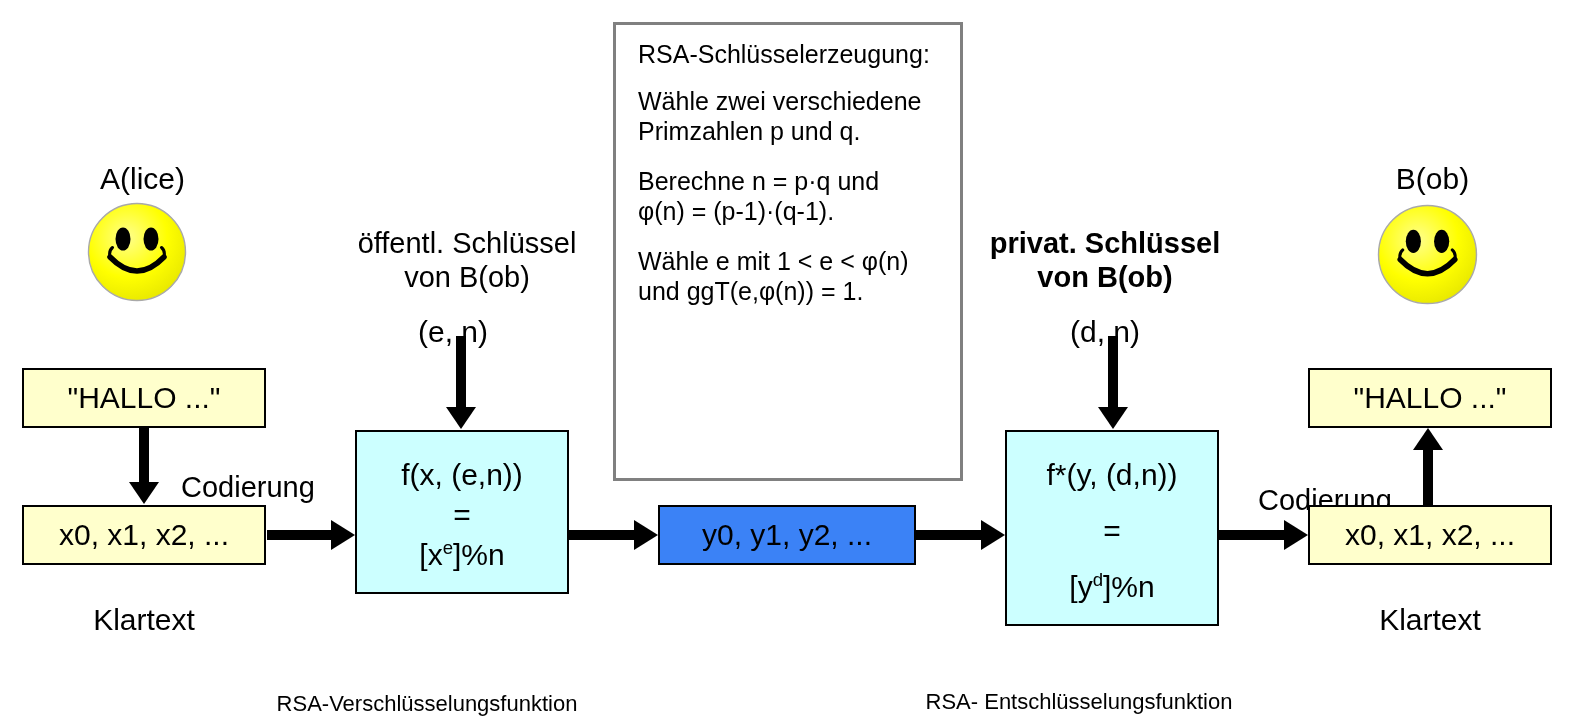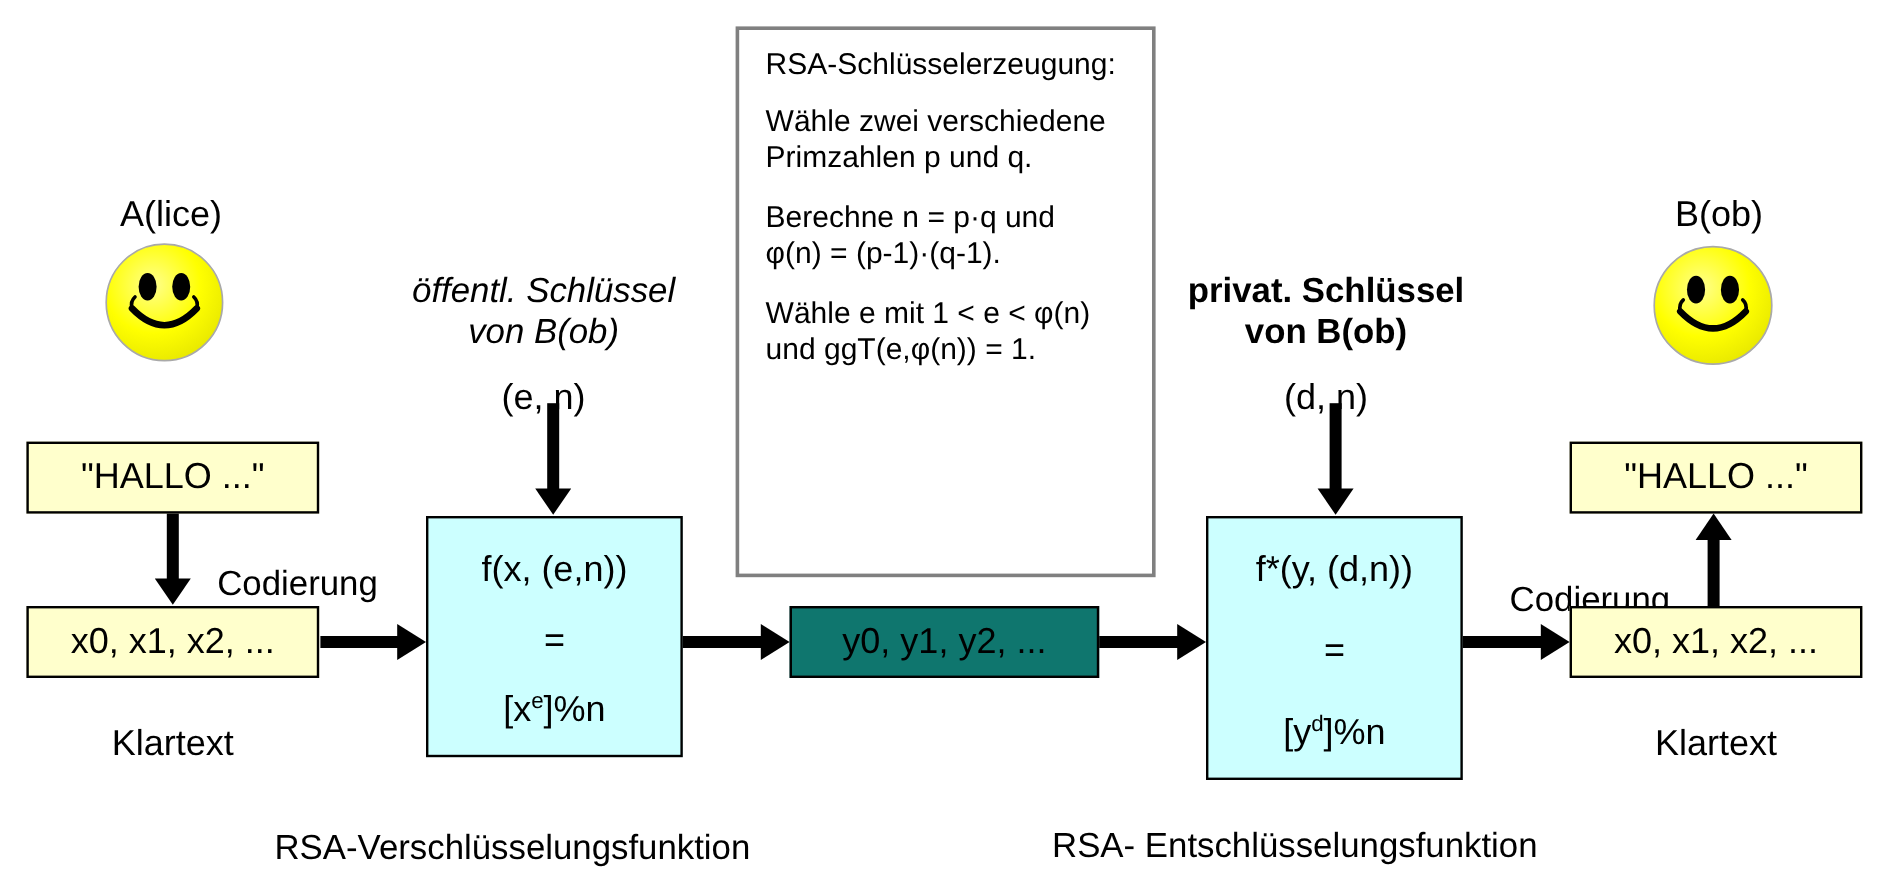--- a/index.html
+++ b/index.html
@@ -11,39 +11,39 @@
   .abs { position:absolute;margin-top:24px; }
   .center { text-align:center; }
   .prewrap { white-space:pre-line; }
 
   
   .box {
     position:absolute; border:2px solid #000; display:flex;
     align-items:center; justify-content:center; font-size:30px;
   }
   .box-yellow { background:#ffffcc; }
-  .box-pink   { background:#0f766e; }
+  .box-pink   { background:#3b82f6; }
   .box-cyan   {
     background:#ccffff; flex-direction:column; justify-content:space-between;
     padding:26px 0 20px 0; font-size:30px;
   }
 
   
   .keygen {
     position:absolute; left:613px; top:22px; width:350px; height:459px;
     border:3px solid #808080; background:#fff; padding:14px 18px 0 22px;
     font-size:25px; line-height:30px;
   }
   .keygen .kg-title { margin-bottom:17px; }
   .keygen p { margin-bottom:20px; white-space:pre-line; }
 
   
   .lbl { position:absolute; font-size:30px; }
   .keylbl { font-size:29px; line-height:34px; }
-  .caption { font-size:29px; }
+  .caption { font-size:22px; }
 
   sup { font-size:0.62em; vertical-align:super; line-height:0; }
 
   
   .arr { position:absolute; }
   .arr .shaft { position:absolute; background:#000; }
   .arr .head  { position:absolute; width:0; height:0; }
 
   .arr-right .shaft { left:0; top:50%; transform:translateY(-50%); height:10px; }
   .arr-right .head  {
@@ -107,50 +107,50 @@
   <div class="keygen">
     <div class="kg-title">RSA-Schlüsselerzeugung:</div>
     <p>Wähle zwei verschiedene
 Primzahlen p und q.</p>
     <p>Berechne n = p·q und
 φ(n) = (p-1)·(q-1).</p>
     <p>Wähle e mit 1 &lt; e &lt; φ(n)
 und ggT(e,φ(n)) = 1.</p>
   </div>
 
-  <div class="lbl keylbl center prewrap abs" style="left:330px; top:202px; width:246px;font-style:italic;">öffentl. Schlüssel
+  <div class="lbl keylbl center prewrap abs" style="left:344px; top:202px; width:246px;">öffentl. Schlüssel
 von B(ob)</div>
   <div class="lbl center abs" style="left:330px; top:291px; width:246px;">(e, n)</div>
 
   <div class="lbl keylbl center prewrap abs" style="left:982px; top:202px; width:246px;font-weight:bold;">privat. Schlüssel
 von B(ob)</div>
   <div class="lbl center abs" style="left:982px; top:291px; width:246px;">(d, n)</div>
 
   <div class="box box-yellow" style="left:22px; top:368px; width:244px; height:60px;">
     <span>"HALLO ..."</span>
   </div>
   <div class="lbl abs" style="left:181px; top:447px; font-size:29px;">Codierung</div>
   <div class="box box-yellow" style="left:22px; top:505px; width:244px; height:60px;">
     <span>x0, x1, x2, ...</span>
   </div>
   <div class="lbl center abs" style="left:22px; top:579px; width:244px;">Klartext</div>
 
-  <div class="box box-cyan" style="left:355px; top:430px; width:214px; height:201px;">
+  <div class="box box-cyan" style="left:355px; top:430px; width:214px; height:164px;">
     <span>f(x, (e,n))</span>
     <span>=</span>
     <span>
       <span>[x</span><sup>e</sup><span>]%n</span>
     </span>
   </div>
 
   <div class="box box-pink" style="left:658px; top:505px; width:258px; height:60px;">
     <span>y0, y1, y2, ...</span>
   </div>
 
-  <div class="box box-cyan" style="left:1005px; top:430px; width:214px; height:220px;">
+  <div class="box box-cyan" style="left:1005px; top:430px; width:214px; height:196px;">
     <span>f*(y, (d,n))</span>
     <span>=</span>
     <span>
       <span>[y</span><sup>d</sup><span>]%n</span>
     </span>
   </div>
 
   <div class="box box-yellow" style="left:1308px; top:368px; width:244px; height:60px;">
     <span>"HALLO ..."</span>
   </div>

